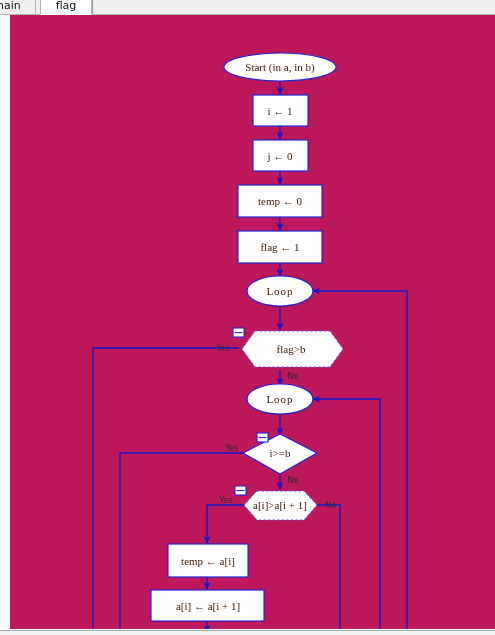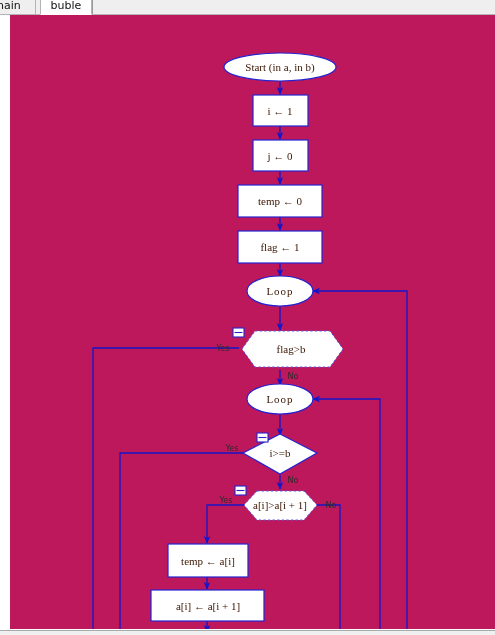--- a/index.html
+++ b/index.html
@@ -94,21 +94,21 @@
   .collapse-bar { stroke: #2323d0; stroke-width: 1.1; }
 </style>
 </head>
 <body>
 
 <div class="tabstrip">
   <div class="tab tab-inactive" style="left:-22px; width:58px;">
     <span>main</span>
   </div>
   <div class="tab tab-active" style="left:40px; width:52px;">
-    <span>buble</span>
+    <span>flag</span>
   </div>
   <div class="tab-sep" style="left:92px;"></div>
 </div>
 
 <div class="canvas">
 <svg width="495" height="615" viewBox="0 0 495 615" xmlns="http://www.w3.org/2000/svg">
   <defs>
     <marker id="ah" markerWidth="7" markerHeight="7" refX="5.4" refY="2.6" orient="auto" markerUnits="strokeWidth">
       <path d="M0,0 L6,2.6 L0,5.2 L1.6,2.6 z" fill="#1414c8"></path>
     </marker>

